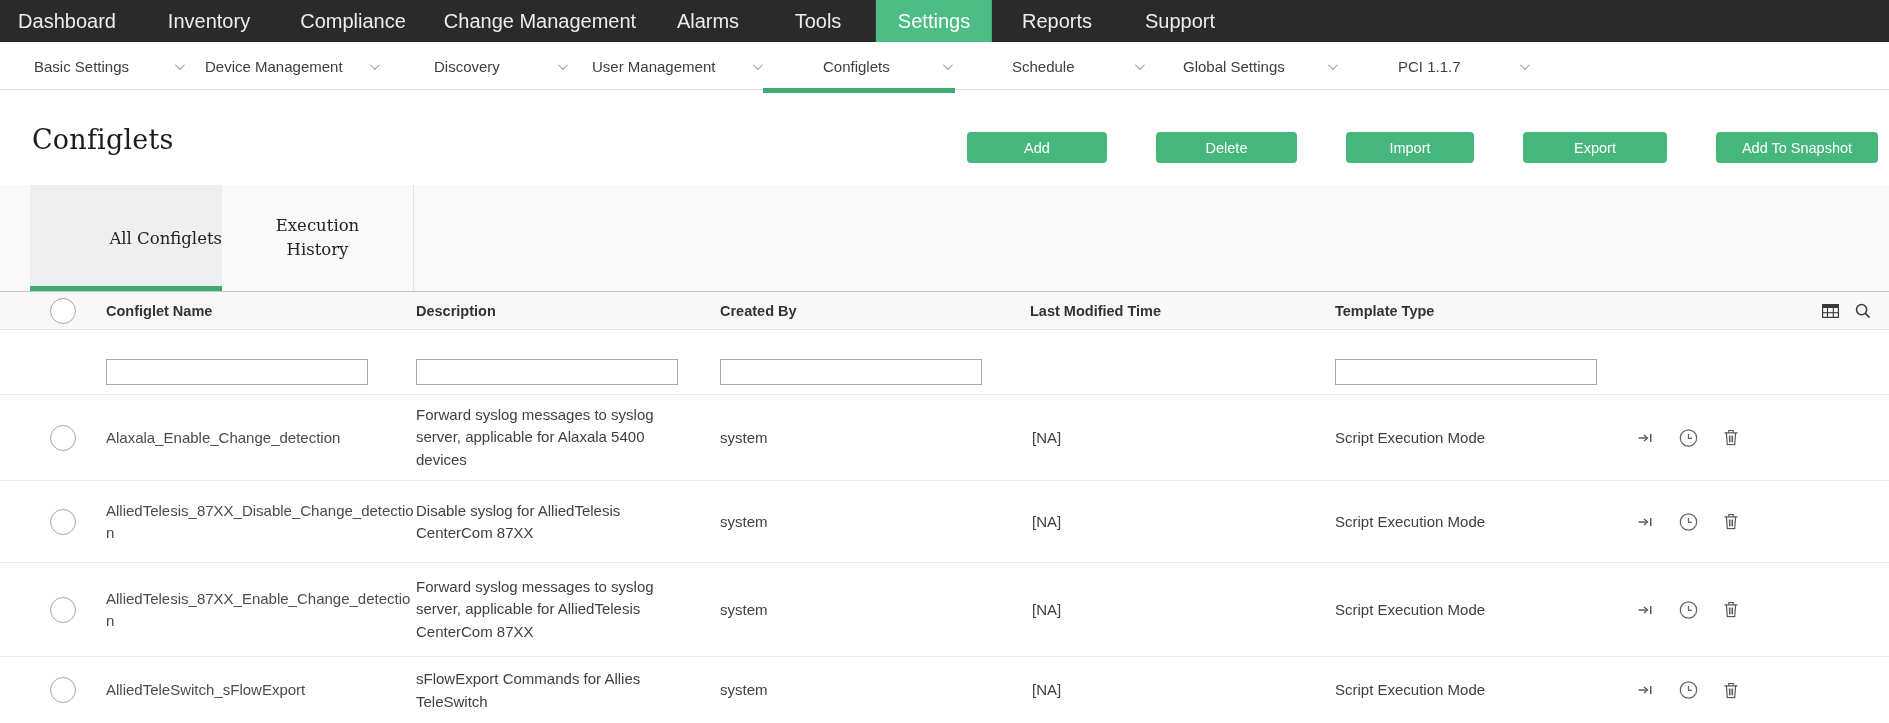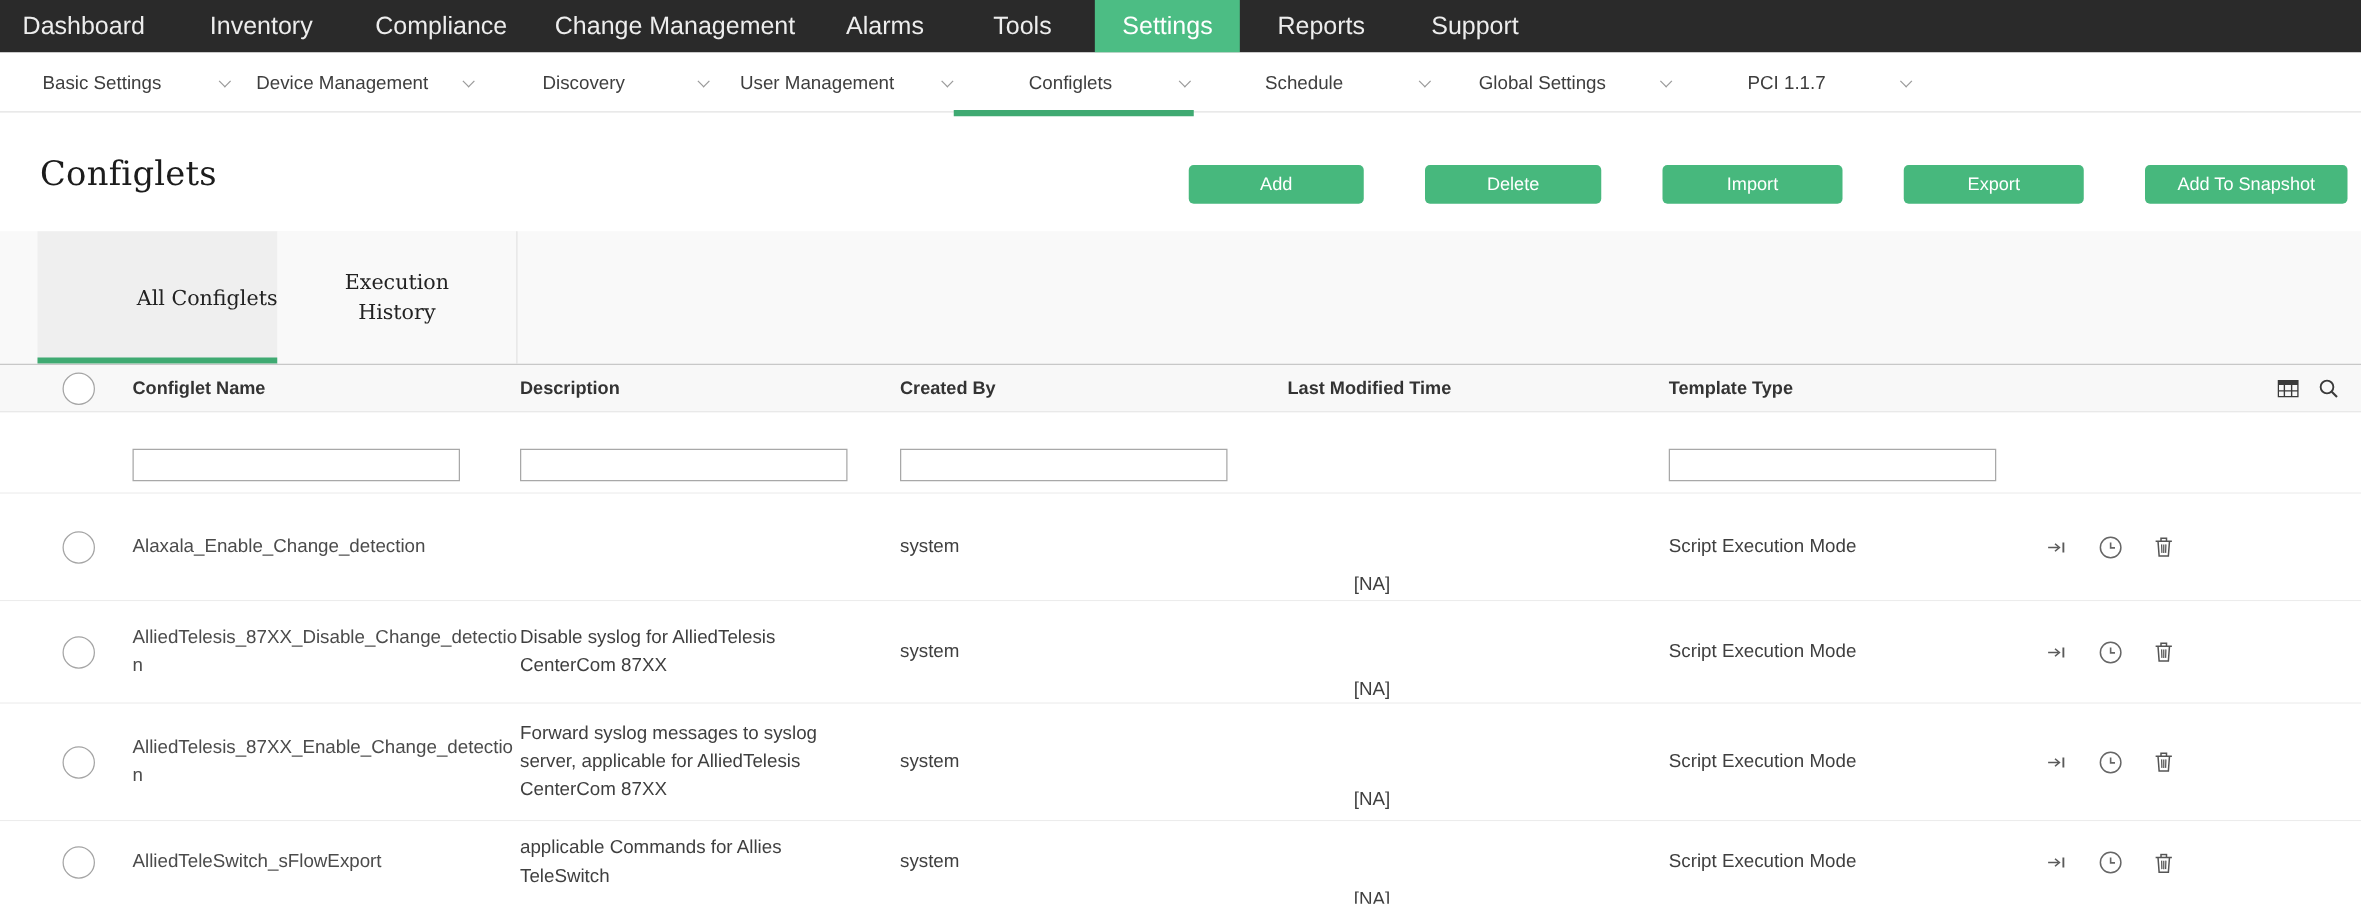--- a/index.html
+++ b/index.html
@@ -67,21 +67,21 @@
   .flt {
     position:absolute; top:29px; width:262px; height:26px; border:1px solid #a8a8a8; background:#fff;
     font-family:"Liberation Sans", sans-serif; font-size:14px; padding:0 6px; outline:none;
   }
   
   .row { position:absolute; left:0; width:1889px; border-bottom:1px solid #ececec; background:#fff; }
   .cell { position:absolute; top:50%; transform:translateY(-50%); font-size:15px; color:#3f3f3f; line-height:22.5px; }
   .cell-name  { left:106px; width:312px; color:#4b4b4b; overflow-wrap:anywhere; }
   .cell-desc  { left:416px; width:258px; }
   .cell-created  { left:720px; }
-  .cell-modified { left:1083px;margin-top:30px; }
+  .cell-modified { left:1032px; }
   .cell-template { left:1335px; }
   .row .radio { left:50px; top:50%; margin-top:-13px; }
   .rowicons { position:absolute; left:1638px; top:50%; transform:translateY(-50%); display:flex; align-items:center; gap:26px; }
   svg { display:block; }
 </style>
 </head>
 <body>
 
 <nav class="topnav">
   <div class="tn" style="left:67px">Dashboard</div>
@@ -129,21 +129,21 @@
       <span class="chev"></span>
   </div>
   <div class="subnav-underline"></div>
 </nav>
 
 <h1 class="page-title">Configlets</h1>
 
 <div class="actions">
   <button class="btn" style="width:140px">Add</button>
   <button class="btn" style="width:141px">Delete</button>
-  <button class="btn" style="width:144px">Import</button>
+  <button class="btn" style="width:128px">Import</button>
   <button class="btn" style="width:144px">Export</button>
   <button class="btn" style="width:162px">Add To Snapshot</button>
 </div>
 
 <div class="tabstrip">
   <div class="tab tab-active">
     <span class="tab-label">All Configlets</span>
   </div>
   <div class="tab tab-2">
     <span class="tab-label">Execution History</span>
@@ -179,20 +179,21 @@
 <div class="filterrow">
   <input class="flt" style="left: 106px;" type="text">
   <input class="flt" style="left: 416px;" type="text">
   <input class="flt" style="left: 720px;" type="text">
   <input class="flt" style="left: 1335px;" type="text">
 </div>
 
 <div class="row" style="top:395px;height:86px">
   <span class="radio"></span>
   <div class="cell cell-name">Alaxala_Enable_Change_detection</div>
+  <div class="cell cell-desc">Forward syslog messages to syslog server, applicable for Alaxala 5400 devices</div>
   <div class="cell cell-created">system</div>
   <div class="cell cell-modified">[NA]</div>
   <div class="cell cell-template">Script Execution Mode</div>
   <div class="rowicons">
     <span class="icon-btn">
       <svg width="15" height="13" viewBox="0 0 15 13">
         <line x1="0.5" y1="6.5" x2="8.5" y2="6.5" stroke="#5a5a5a" stroke-width="1.3"></line>
         <polyline points="6,3.5 9.5,6.5 6,9.5" fill="none" stroke="#5a5a5a" stroke-width="1.3"></polyline>
         <line x1="12.7" y1="2.5" x2="12.7" y2="10.5" stroke="#5a5a5a" stroke-width="1.5"></line>
       </svg>
@@ -280,21 +281,21 @@
         <line x1="7" y1="6" x2="7" y2="12.8" stroke="#555" stroke-width="1"></line>
         <line x1="8.7" y1="6" x2="8.5" y2="12.8" stroke="#555" stroke-width="1"></line>
       </svg>
     </span>
   </div>
 </div>
 
 <div class="row" style="top:657px;height:66px;border-bottom:none">
   <span class="radio"></span>
   <div class="cell cell-name">AlliedTeleSwitch_sFlowExport</div>
-  <div class="cell cell-desc">applicable Commands for Allies TeleSwitch</div>
+  <div class="cell cell-desc">sFlowExport Commands for Allies TeleSwitch</div>
   <div class="cell cell-created">system</div>
   <div class="cell cell-modified">[NA]</div>
   <div class="cell cell-template">Script Execution Mode</div>
   <div class="rowicons">
     <span class="icon-btn">
       <svg width="15" height="13" viewBox="0 0 15 13">
         <line x1="0.5" y1="6.5" x2="8.5" y2="6.5" stroke="#5a5a5a" stroke-width="1.3"></line>
         <polyline points="6,3.5 9.5,6.5 6,9.5" fill="none" stroke="#5a5a5a" stroke-width="1.3"></polyline>
         <line x1="12.7" y1="2.5" x2="12.7" y2="10.5" stroke="#5a5a5a" stroke-width="1.5"></line>
       </svg>

